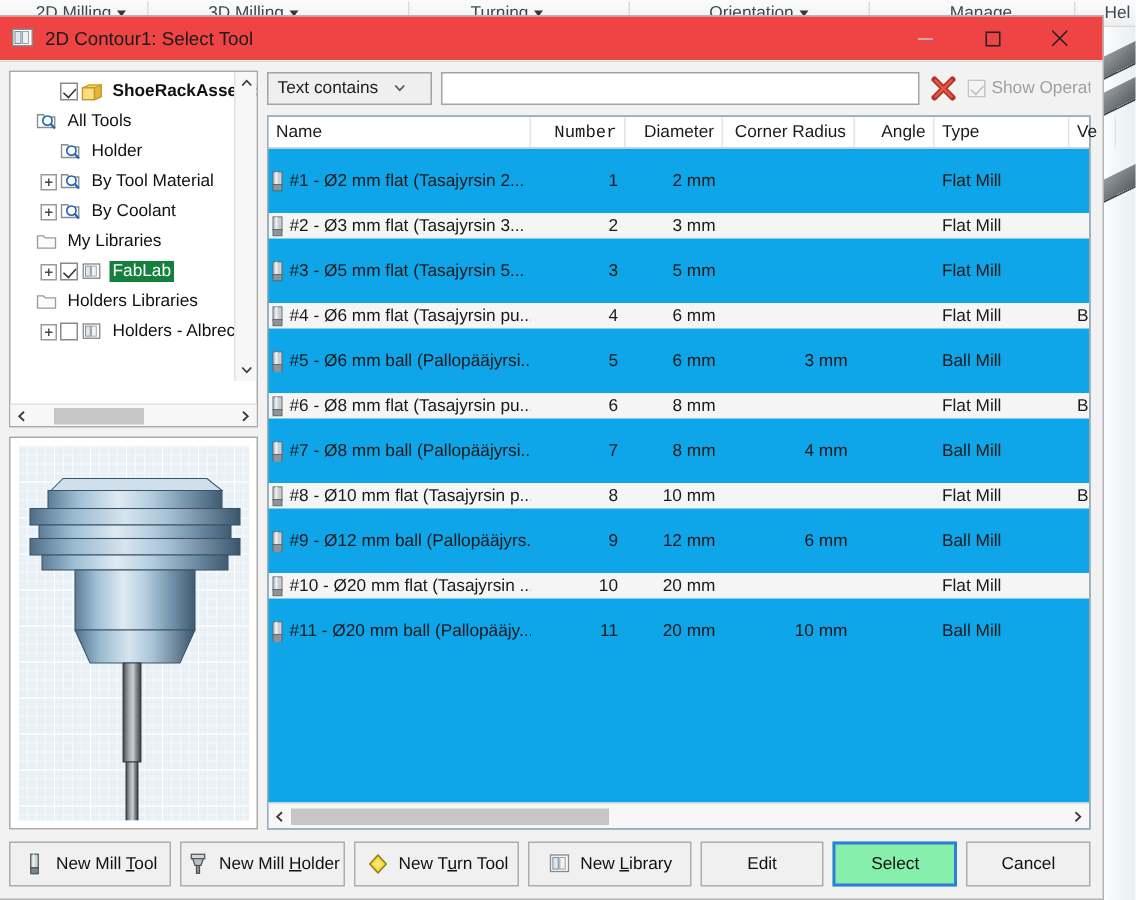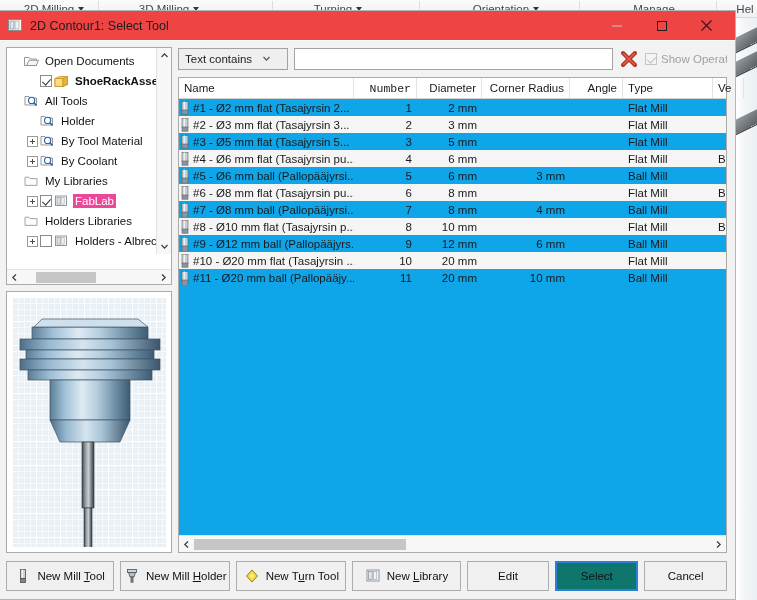--- a/index.html
+++ b/index.html
@@ -130,21 +130,21 @@
     border: 1px solid #8a8a8a; background: #fff; position: relative;
   }
   .tcheck.checked::after {
     content: ""; position: absolute; left: 3px; top: 1px;
     width: 4px; height: 7px;
     border: solid #333; border-width: 0 1.6px 1.6px 0;
     transform: rotate(42deg);
   }
   .ticon { width: 15px; height: 14px; flex: none; margin-right: 4px; position: relative; }
   .tlabel { padding: 0 2px; line-height: 14px; }
-  .tnode.selected .tlabel { background: #ec4899; color: #ffffff; text-align: center; }
+  .tnode.selected .tlabel { background: #15803d; color: #ffffff; text-align: center; }
   .tnode.bold .tlabel { font-weight: bold; }
 
   
   #tree-vbar {
     position: absolute; right: 0; top: 0; width: 15px; bottom: 15px;
     background: #f7f7f7; border-left: 1px solid #e2e2e2;
     display: flex; flex-direction: column; justify-content: space-between;
   }
   #tree-hbar {
     height: 15px; background: #f7f7f7; border-top: 1px solid #e2e2e2;
@@ -222,21 +222,21 @@
     border-bottom: 1px solid #d2d2d2; background: #ffffff;
   }
   .th {
     height: 20px; display: flex; align-items: center;
     font-size: 11.5px; color: #1a1a1a; padding: 0 5px;
     border-right: 1px solid #e3e3e3;
     white-space: nowrap; overflow: hidden; flex: none;
   }
   .th.num { justify-content: flex-end; }
   #table-body { flex: 1; overflow: hidden; }
-  .trow { height: 17px; display: flex; align-items: flex-start; }
+  .trow { height: 17px; display: flex; align-items: flex-start; margin-top: 13px; }
   .trow.alt { background: #f5f5f5; }
   .td {
     height: 17px; display: flex; align-items: center;
     font-size: 11.5px; color: #1a1a1a; padding: 0 5px;
     white-space: nowrap; overflow: hidden; flex: none;
   }
   .td.num { justify-content: flex-end; }
   .td.name { padding-left: 2px; gap: 4px; }
   .toolglyph { width: 8px; height: 14px; flex: none; position: relative; }
   #table-hbar {
@@ -253,21 +253,21 @@
     padding: 0 8px 0 6px; gap: 6px;
   }
   .btn {
     height: 30px; background: #f0f0f0; border: 1px solid #adadad;
     display: flex; align-items: center; justify-content: center; gap: 6px;
     font-size: 11.5px; color: #111; white-space: nowrap; padding: 0 8px;
   }
   .btn.wide { width: 110px; }
   .btn.plain { width: 84px; }
   .btn.default {
-    border: 2px solid #2f7fd6; background: #0f766e;
+    border: 2px solid #2f7fd6; background: #86efac;
   }
   .btn u { text-decoration: underline; }
   .btn-icon { width: 16px; height: 16px; flex: none; position: relative; }
 </style>
 </head>
 <body>
 
 <div id="app-background">
   <div id="ribbon-strip"></div>
   <div id="ribbon-tabs-host">
@@ -338,29 +338,20 @@
     </div>
   </div>
 
   <div id="dialog-body">
 
     <div id="left-col">
 
       <div id="tree-panel">
         <div id="tree-scroll">
           <div id="tree-list">
-              <div class="tnode">
-                <span class="indent" style="width: 4px;"></span>
-                <span class="expander none"></span>
-                <span class="ticon"><svg width="15" height="14" viewBox="0 0 15 14">
-                    <path d="M0.5,3.5 L5,3.5 L6.2,5 L12.5,5 L12.5,11.5 L0.5,11.5 Z" fill="#fbfbfb" stroke="#8c8c8c" stroke-width="0.9"></path>
-                    <path d="M2.6,11.5 L5,6.3 L14.5,6.3 L12.2,11.5 Z" fill="#f6f6f6" stroke="#8c8c8c" stroke-width="0.9"></path>
-                  </svg></span>
-                <span class="tlabel">Open Documents</span>
-              </div>
               <div class="tnode bold">
                 <span class="indent" style="width: 20px;"></span>
                 <span class="expander none"></span>
                 <span class="tcheck checked"></span>
                 <span class="ticon"><svg width="15" height="14" viewBox="0 0 15 14">
                     <path d="M1,4.5 L5.5,2.6 L13.5,2.6 L13.5,10.4 L9,12.4 L1,12.4 Z" fill="#f8cf63" stroke="#c89a23" stroke-width="0.9"></path>
                     <path d="M1,4.5 L9,4.5 L9,12.4 L1,12.4 Z" fill="#fbdb83" stroke="#c89a23" stroke-width="0.9"></path>
                     <path d="M9,4.5 L13.5,2.6 L13.5,10.4 L9,12.4 Z" fill="#e4b441" stroke="#c89a23" stroke-width="0.9"></path>
                   </svg></span>
                 <span class="tlabel">ShoeRackAssembl</span>

